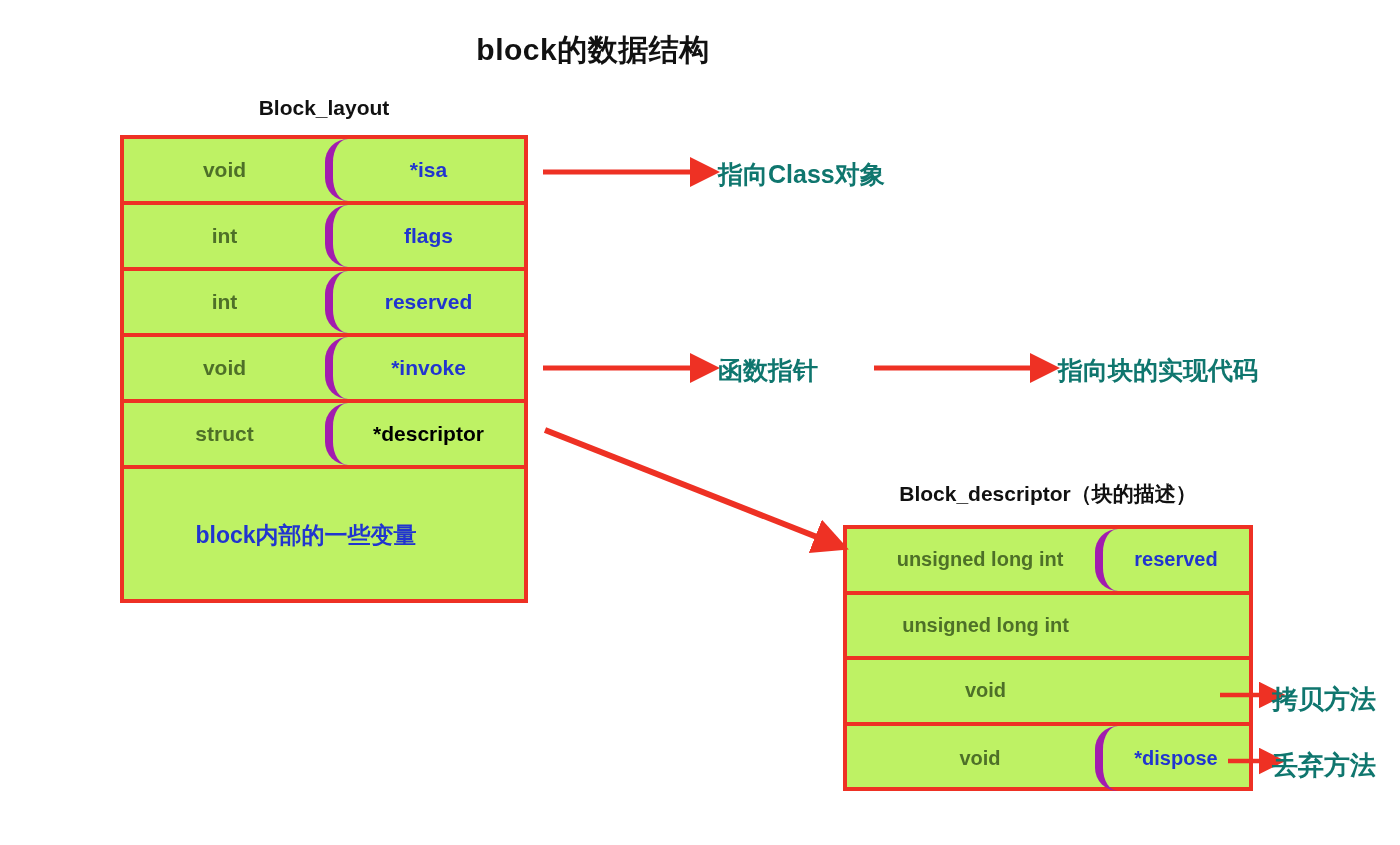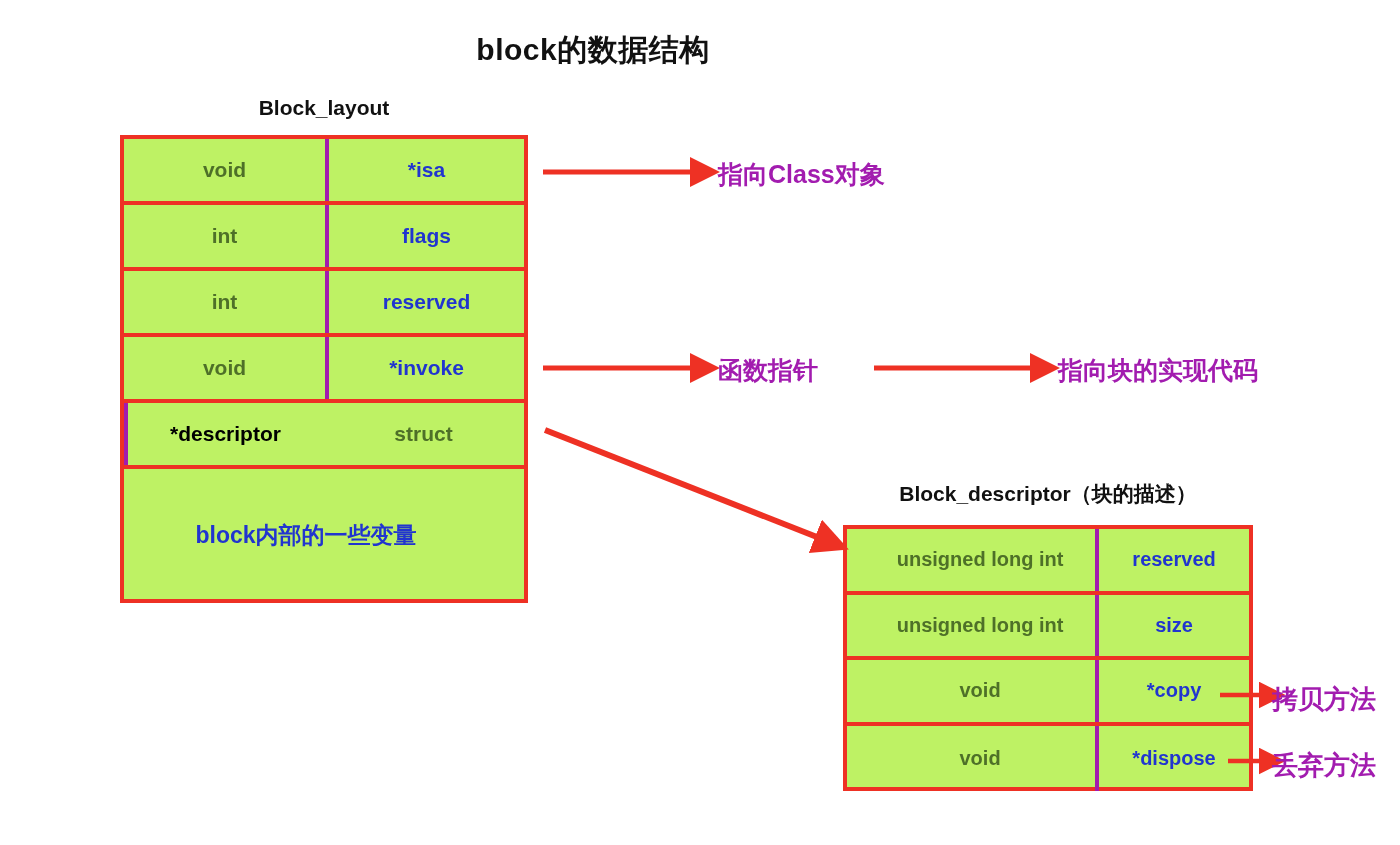--- a/index.html
+++ b/index.html
@@ -58,21 +58,22 @@
     align-items: center;
     justify-content: center;
     font-weight: bold;
     white-space: nowrap;
   }
   .cell.type {
     color: #4e7028;
   }
   .cell.name {
     color: #2135cf;
-    border-left: 4px solid #a21caf;
+    border-left: 8px solid #a21caf;
+    border-radius: 23px;
   }
   .cell.name.black { color: #000000; }
 
   
   #block-layout-table {
     left: 120px;
     top: 135px;
     width: 408px;
     height: 468px;
   }
@@ -98,21 +99,21 @@
     width: 410px;
     height: 266px;
   }
   #block-descriptor-table .struct-row { height: 65.5px; padding-left: 18px; }
   #block-descriptor-table .cell { font-size: 20px; }
   #block-descriptor-table .cell.type { width: 241px; }
   #block-descriptor-table .cell.name { width: 161px; }
 
   
   .annot {
-    color: #a21caf;
+    color: #0f766e;
     font-size: 25px;
     font-weight: bold;
     white-space: nowrap;
   }
   .annot.small { font-size: 26px; }
 
   #annot-class    { left: 718px; top: 158px; }
   #annot-funcptr  { left: 718px; top: 354px; }
   #annot-impl     { left: 1058px; top: 354px; }
   #annot-copy     { left: 1272px; top: 682px; }
@@ -150,46 +151,44 @@
     <div class="cell type">int</div>
     <div class="cell name">reserved</div>
   </div>
 
   <div class="struct-row">
     <div class="cell type">void</div>
     <div class="cell name">*invoke</div>
   </div>
 
   <div class="struct-row">
+    <div class="cell type">struct</div>
     <div class="cell name black">*descriptor</div>
-    <div class="cell type">struct</div>
   </div>
 
   <div class="struct-row full">
     <div class="cell spanned">block内部的一些变量</div>
   </div>
 </div>
 
 <div class="abs struct-caption" id="block-descriptor-caption">Block_descriptor（块的描述）</div>
 
 <div class="abs struct-table" id="block-descriptor-table">
 
   <div class="struct-row">
     <div class="cell type">unsigned long int</div>
     <div class="cell name">reserved</div>
   </div>
 
   <div class="struct-row">
     <div class="cell type">unsigned long int</div>
-    <div class="cell name">size</div>
-  </div>
-
-  <div class="struct-row">
-    <div class="cell type">void</div>
-    <div class="cell name">*copy</div>
+  </div>
+
+  <div class="struct-row">
+    <div class="cell type">void</div>
   </div>
 
   <div class="struct-row">
     <div class="cell type">void</div>
     <div class="cell name">*dispose</div>
   </div>
 </div>
 
 <svg class="abs" id="arrow-layer" viewBox="0 0 1400 845">
   <defs>

